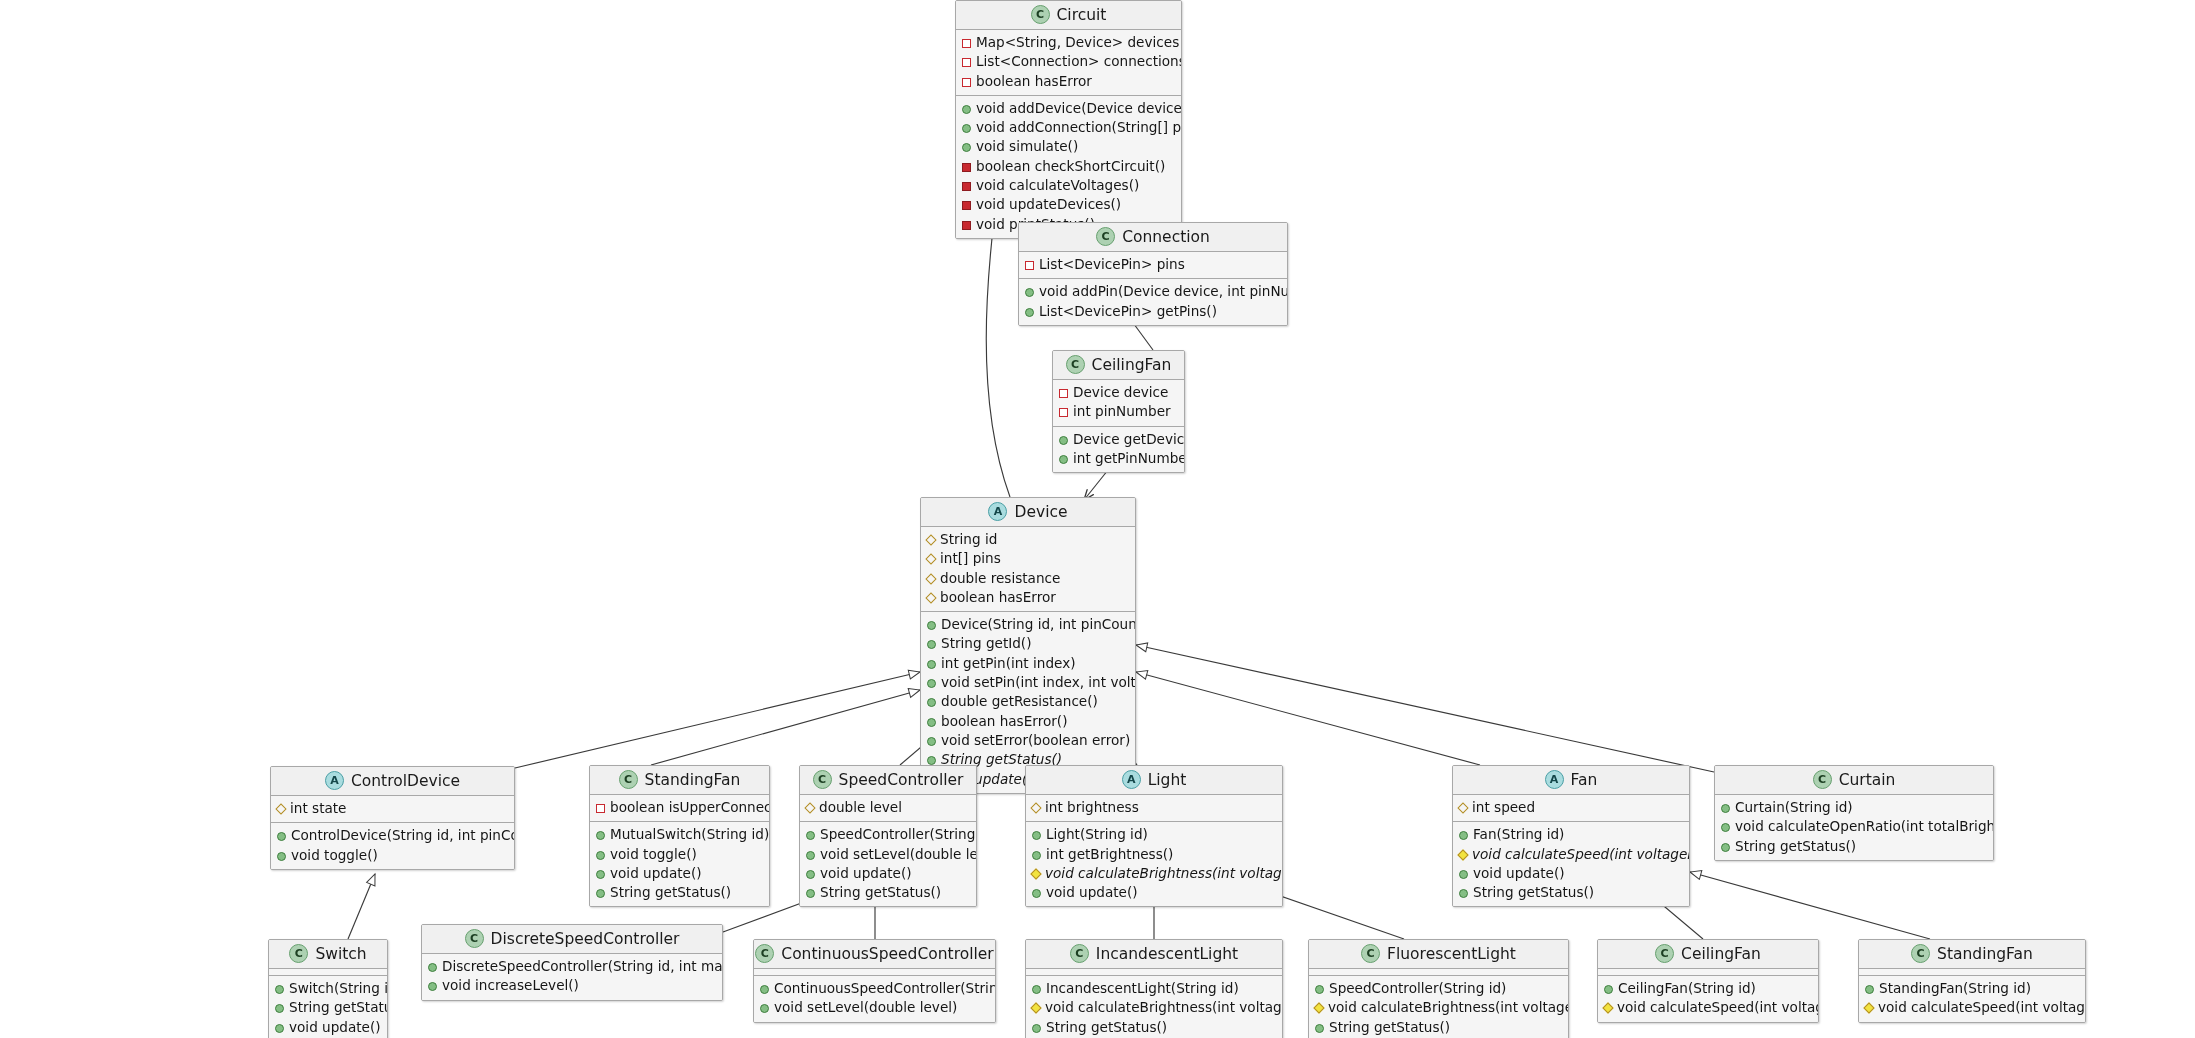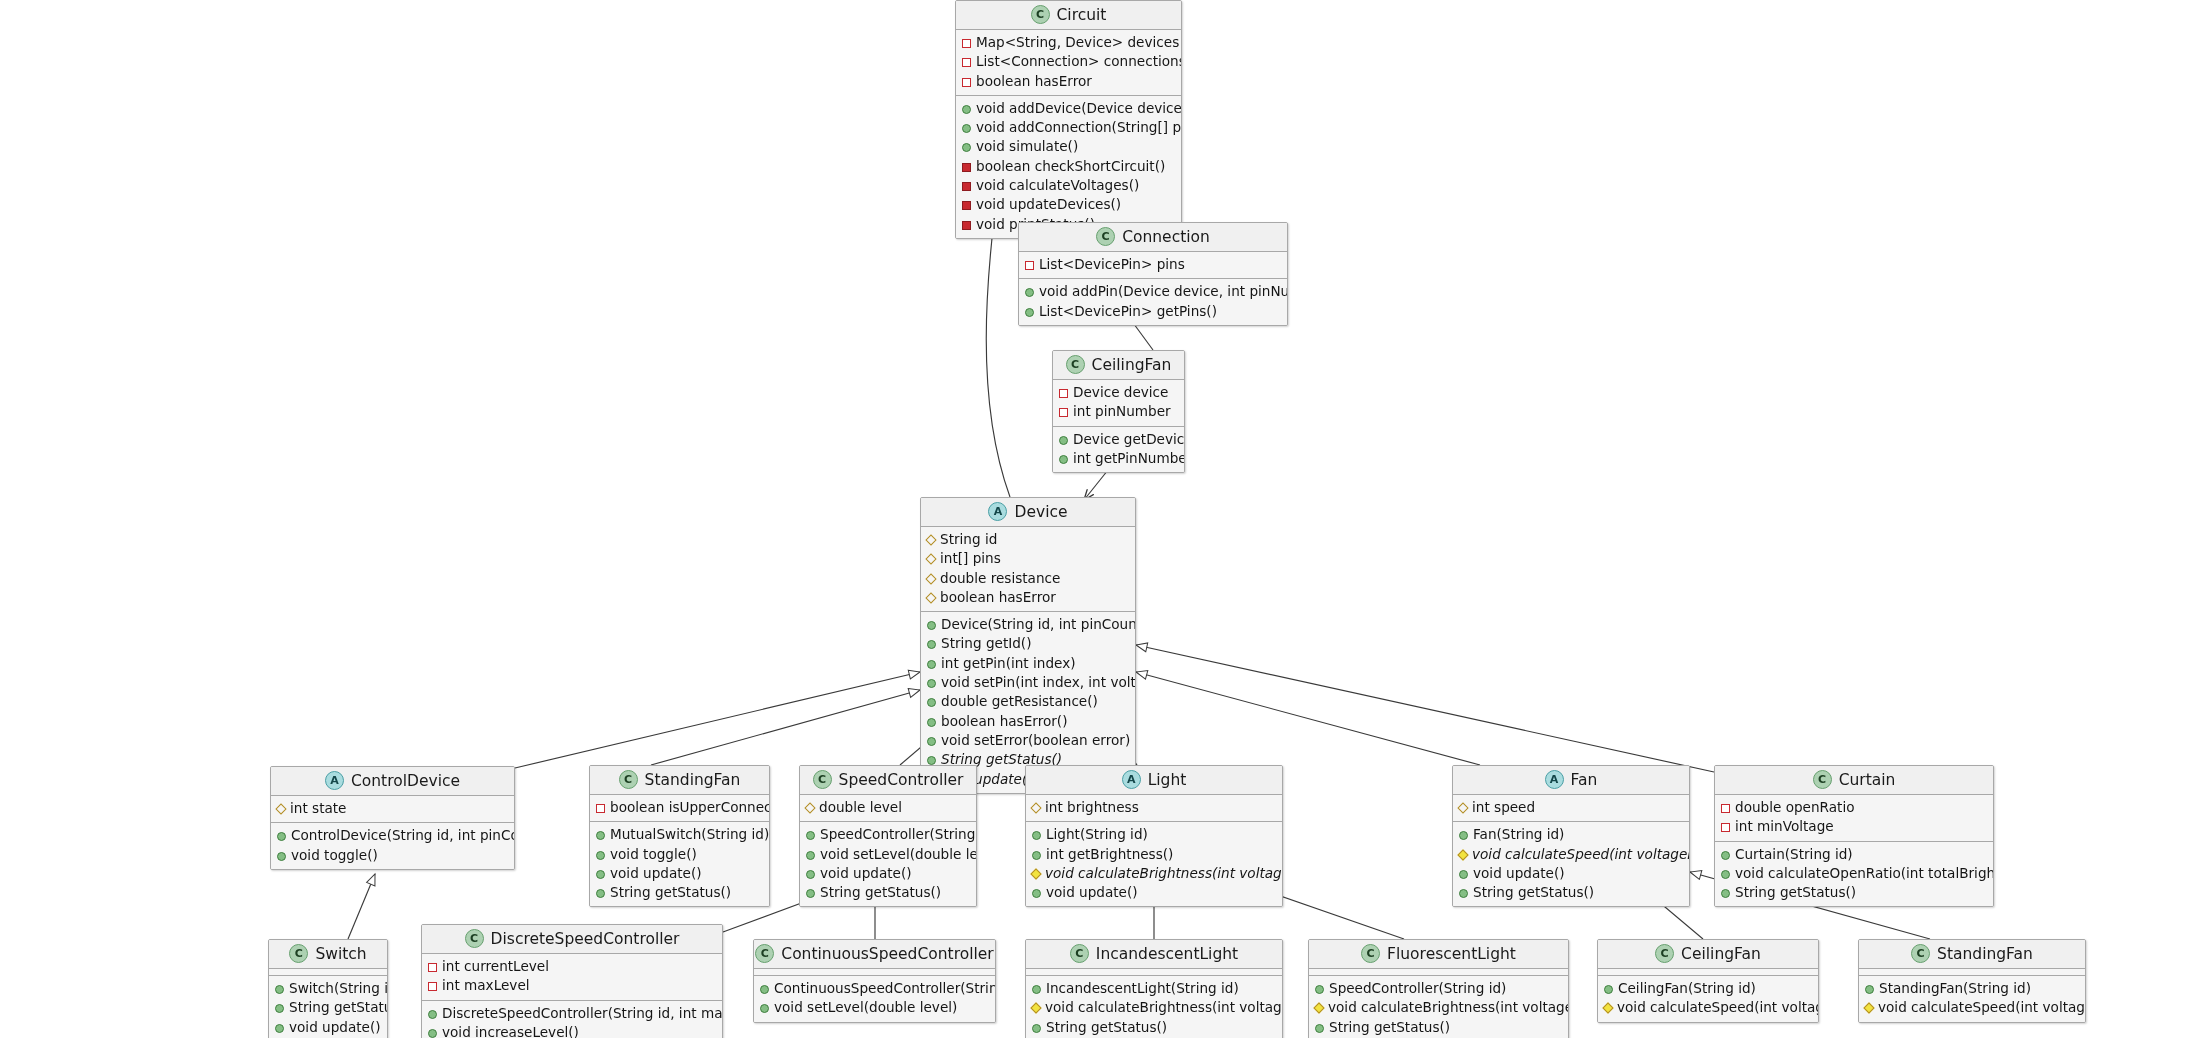--- a/index.html
+++ b/index.html
@@ -476,30 +476,20 @@
           </div>
         </div>
       </div>
       <div class="uml-class" style="left: 1714px; top: 765px; width: 280px;">
         <div class="cls-header">
           <span class="stereo c">C</span>
           <span class="cls-name">Curtain</span>
         </div>
         <div class="cls-section">
           <div class="member">
-            <span class="vis priv-f"></span>
-            <span class="mtext">double openRatio</span>
-          </div>
-          <div class="member">
-            <span class="vis priv-f"></span>
-            <span class="mtext">int minVoltage</span>
-          </div>
-        </div>
-        <div class="cls-section">
-          <div class="member">
             <span class="vis pub-m"></span>
             <span class="mtext">Curtain(String id)</span>
           </div>
           <div class="member">
             <span class="vis pub-m"></span>
             <span class="mtext">void calculateOpenRatio(int totalBrightness)</span>
           </div>
           <div class="member">
             <span class="vis pub-m"></span>
             <span class="mtext">String getStatus()</span>
@@ -524,30 +514,20 @@
           <div class="member">
             <span class="vis pub-m"></span>
             <span class="mtext">void update()</span>
           </div>
         </div>
       </div>
       <div class="uml-class" style="left: 421px; top: 924px; width: 302px;">
         <div class="cls-header">
           <span class="stereo c">C</span>
           <span class="cls-name">DiscreteSpeedController</span>
-        </div>
-        <div class="cls-section">
-          <div class="member">
-            <span class="vis priv-f"></span>
-            <span class="mtext">int currentLevel</span>
-          </div>
-          <div class="member">
-            <span class="vis priv-f"></span>
-            <span class="mtext">int maxLevel</span>
-          </div>
         </div>
         <div class="cls-section">
           <div class="member">
             <span class="vis pub-m"></span>
             <span class="mtext">DiscreteSpeedController(String id, int maxLevel)</span>
           </div>
           <div class="member">
             <span class="vis pub-m"></span>
             <span class="mtext">void increaseLevel()</span>
           </div>

